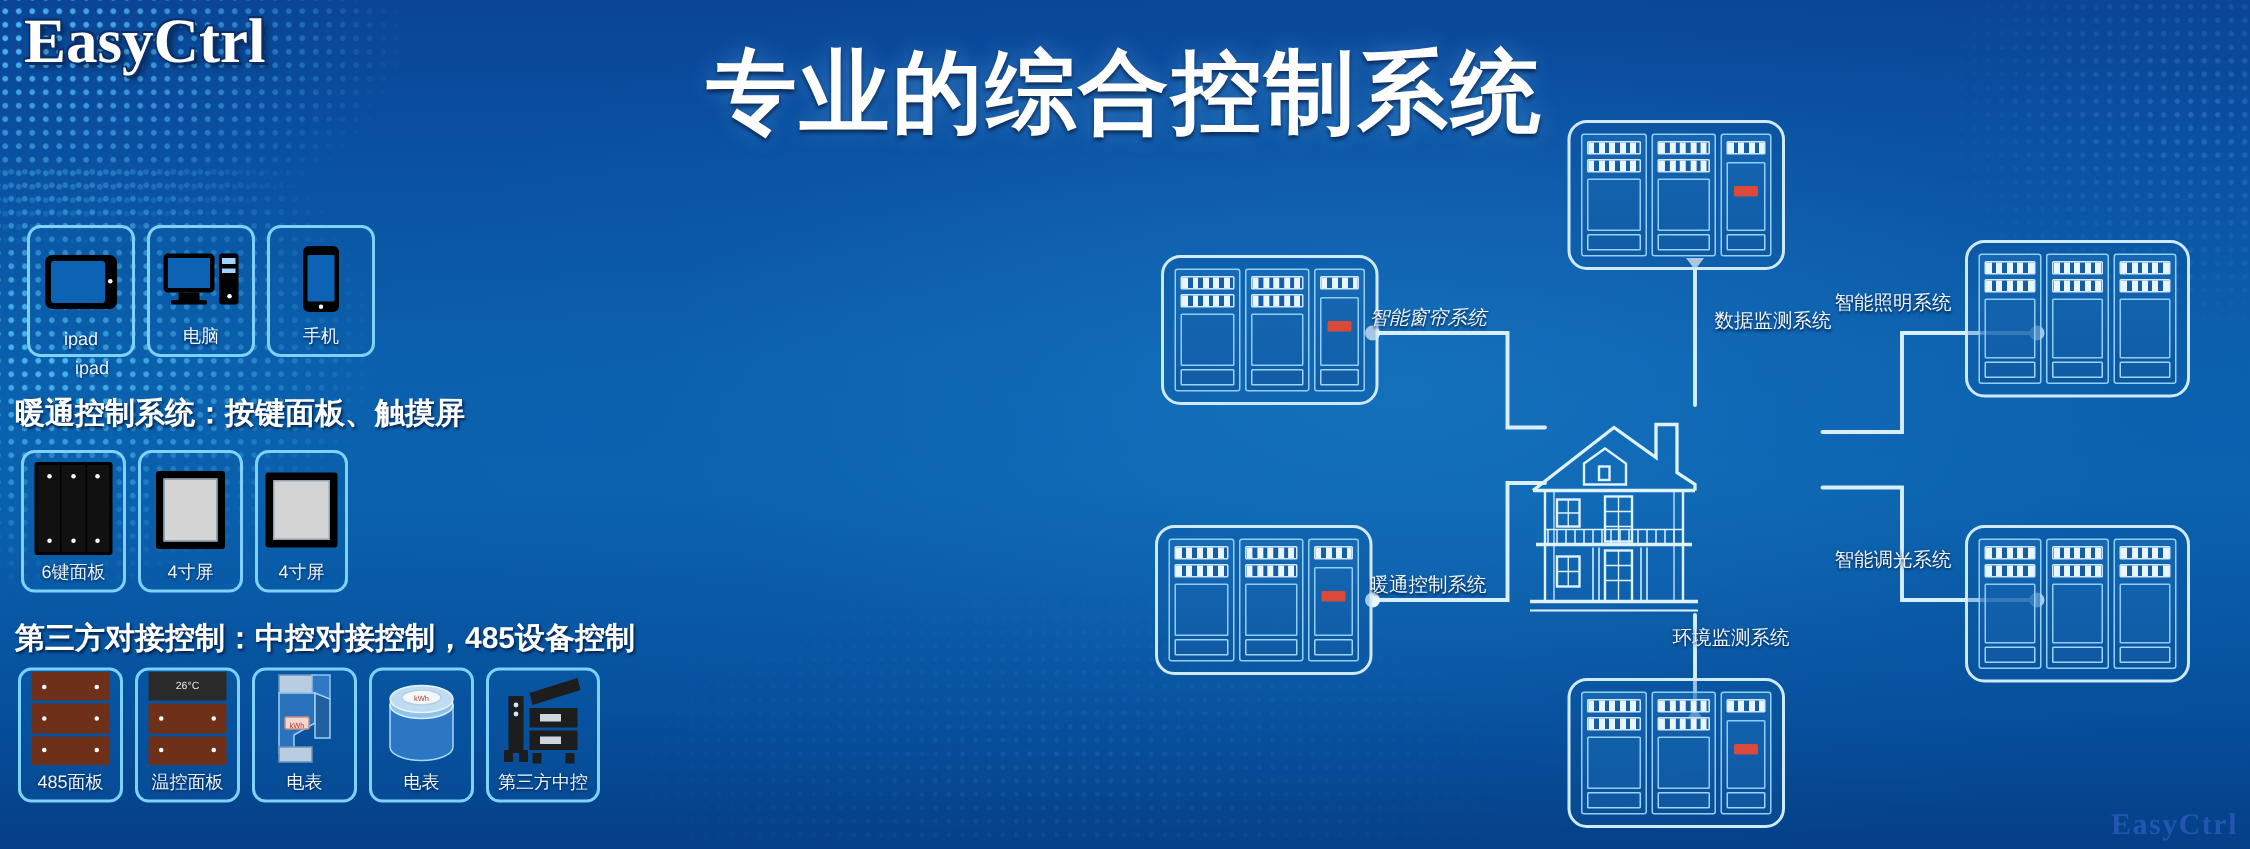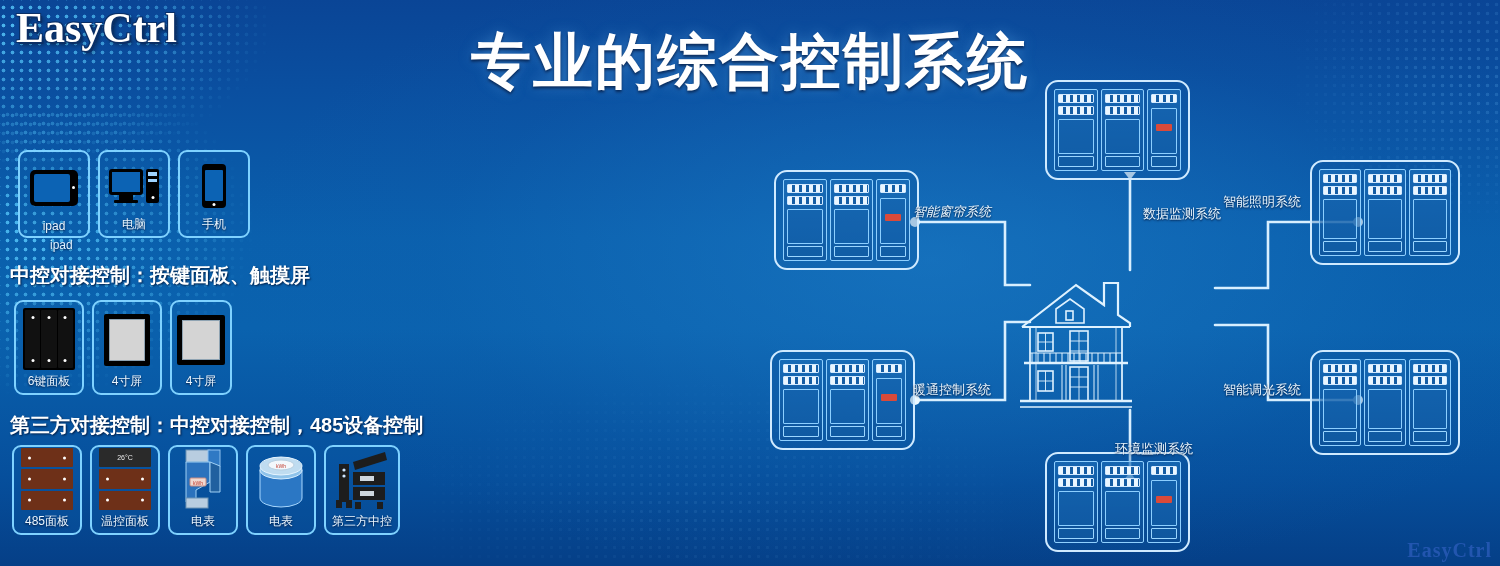--- a/index.html
+++ b/index.html
@@ -200,21 +200,21 @@
         <div class="blk" style="width:24px;height:44px;border-radius:4px;">
           <div style="position:absolute;left:3px;top:6px;right:3px;bottom:7px;background:#0c63b4;border-radius:1px;"></div>
           <div class="dot" style="left:50%;bottom:2px;transform:translateX(-50%);"></div>
         </div>
       </div>
       <div class="cap">手机</div>
     </div>
   </div>
   <div id="ipad-sub">ipad</div>
 
-  <div class="sec-head" id="head-1">中控对接控制：按键面板、触摸屏</div>
+  <div class="sec-head" id="head-1">暖通控制系统：按键面板、触摸屏</div>
   <div class="card-row" id="row-1">
 
     <div class="card">
       <div class="art">
         <div class="blk" style="width:52px;height:62px;border-radius:2px;display:flex;gap:1px;padding:2px;">
           <div style="flex:1;background:#111;position:relative;border-radius:1px;">
               <span class="dot" style="left:50%;top:6px;transform:translateX(-50%)"></span>
               <span class="dot" style="left:50%;bottom:6px;transform:translateX(-50%)"></span>
             </div>
           <div style="flex:1;background:#111;position:relative;border-radius:1px;">
@@ -527,18 +527,18 @@
           <i class="face" style="top:18px;"></i>
           <i class="redled"></i>
           <i class="foot"></i>
         </div>
     </div>
 
     <div class="node-label" style="left:153px; top:143px;font-style:italic;">智能窗帘系统</div>
     <div class="node-label" style="left:383px; top:145px;">数据监测系统</div>
     <div class="node-label" style="left:463px; top:133px;">智能照明系统</div>
     <div class="node-label" style="left:153px; top:321px;">暖通控制系统</div>
-    <div class="node-label" style="left:355px; top:380px;">环境监测系统</div>
-    <div class="node-label" style="left:463px; top:321px;">智能调光系统</div>
+    <div class="node-label" style="left:355px; top:356px;">环境监测系统</div>
+    <div class="node-label" style="left:463px; top:304px;">智能调光系统</div>
   </div>
 
   <div id="watermark">EasyCtrl</div>
 </div>
 
 </body></html>

